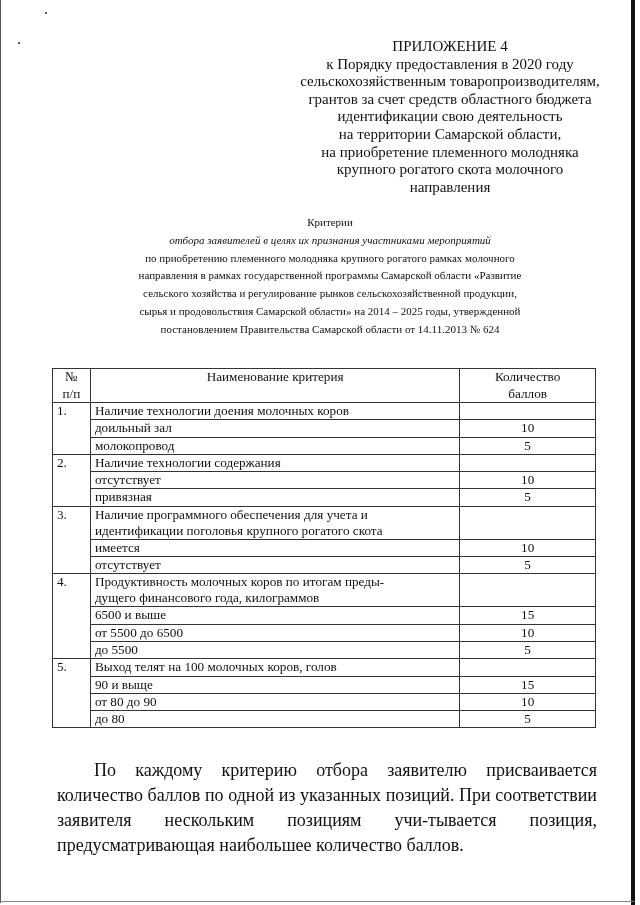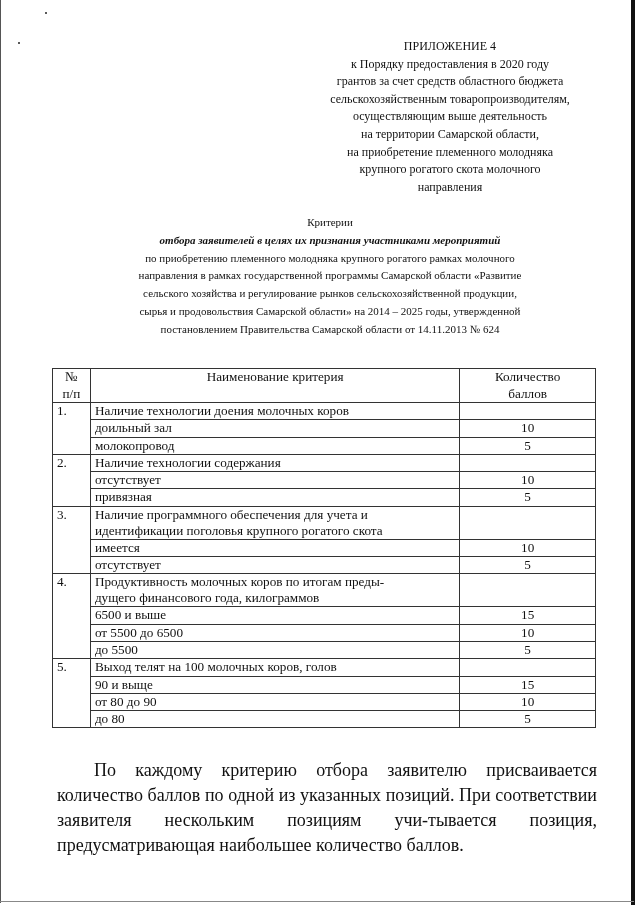--- a/index.html
+++ b/index.html
@@ -8,27 +8,27 @@
     background: #ffffff; color: #111;
     font-family: "Liberation Serif", "DejaVu Serif", serif;
   }
   .page-border-left { position: absolute; left: 0; top: 0; width: 1px; height: 903px; background: #555; }
   .page-border-right { position: absolute; left: 631px; top: 0; width: 4px; height: 905px; background: #111; }
   .page-border-bottom { position: absolute; left: 0; top: 901px; width: 634px; height: 1px; background: #888; }
   .dot { position: absolute; width: 2px; height: 2px; background: #222; border-radius: 1px; }
 
   .appendix {
     position: absolute; left: 300px; width: 300px; top: 38px;
-    text-align: center; font-size: 12px; line-height: 17.6px;
+    text-align: center; font-size: 15px; line-height: 17.6px;
   }
   .criteria-title {
     position: absolute; left: 60px; width: 540px; top: 214px;
     text-align: center; font-size: 11px; line-height: 17.8px;
   }
-  .criteria-title .subtitle-italic { font-style: italic; font-weight: bold; }
+  .criteria-title .subtitle-italic { font-style: italic; }
 
   table.criteria {
     position: absolute; left: 52px; top: 368px; width: 544px;
     border-collapse: collapse; font-size: 13.2px;
   }
   table.criteria td, table.criteria th {
     border: 1px solid #333; padding: 0 4px; height: 16.3px; line-height: 16px;
     font-weight: normal; vertical-align: top;
   }
   table.criteria th { line-height: 16.5px; }
@@ -50,23 +50,23 @@
 
 <div class="page-border-left"></div>
 <div class="page-border-right"></div>
 <div class="page-border-bottom"></div>
 <div class="dot" style="left:45px;top:12px;"></div>
 <div class="dot" style="left:18px;top:42px;"></div>
 
 <div class="appendix">
   <div>ПРИЛОЖЕНИЕ 4</div>
   <div>к Порядку предоставления в 2020 году</div>
+  <div>сельскохозяйственным товаропроизводителям,</div>
   <div>грантов за счет средств областного бюджета</div>
-  <div>сельскохозяйственным товаропроизводителям,</div>
-  <div>осуществляющим выше деятельность</div>
+  <div>идентификации свою деятельность</div>
   <div>на территории Самарской области,</div>
   <div>на приобретение племенного молодняка</div>
   <div>крупного рогатого скота молочного</div>
   <div>направления</div>
 </div>
 
 <div class="criteria-title">
   <div>Критерии</div>
   <div class="subtitle-italic">отбора заявителей в целях их признания участниками мероприятий</div>
   <div>по приобретению племенного молодняка крупного рогатого рамках молочного</div>

